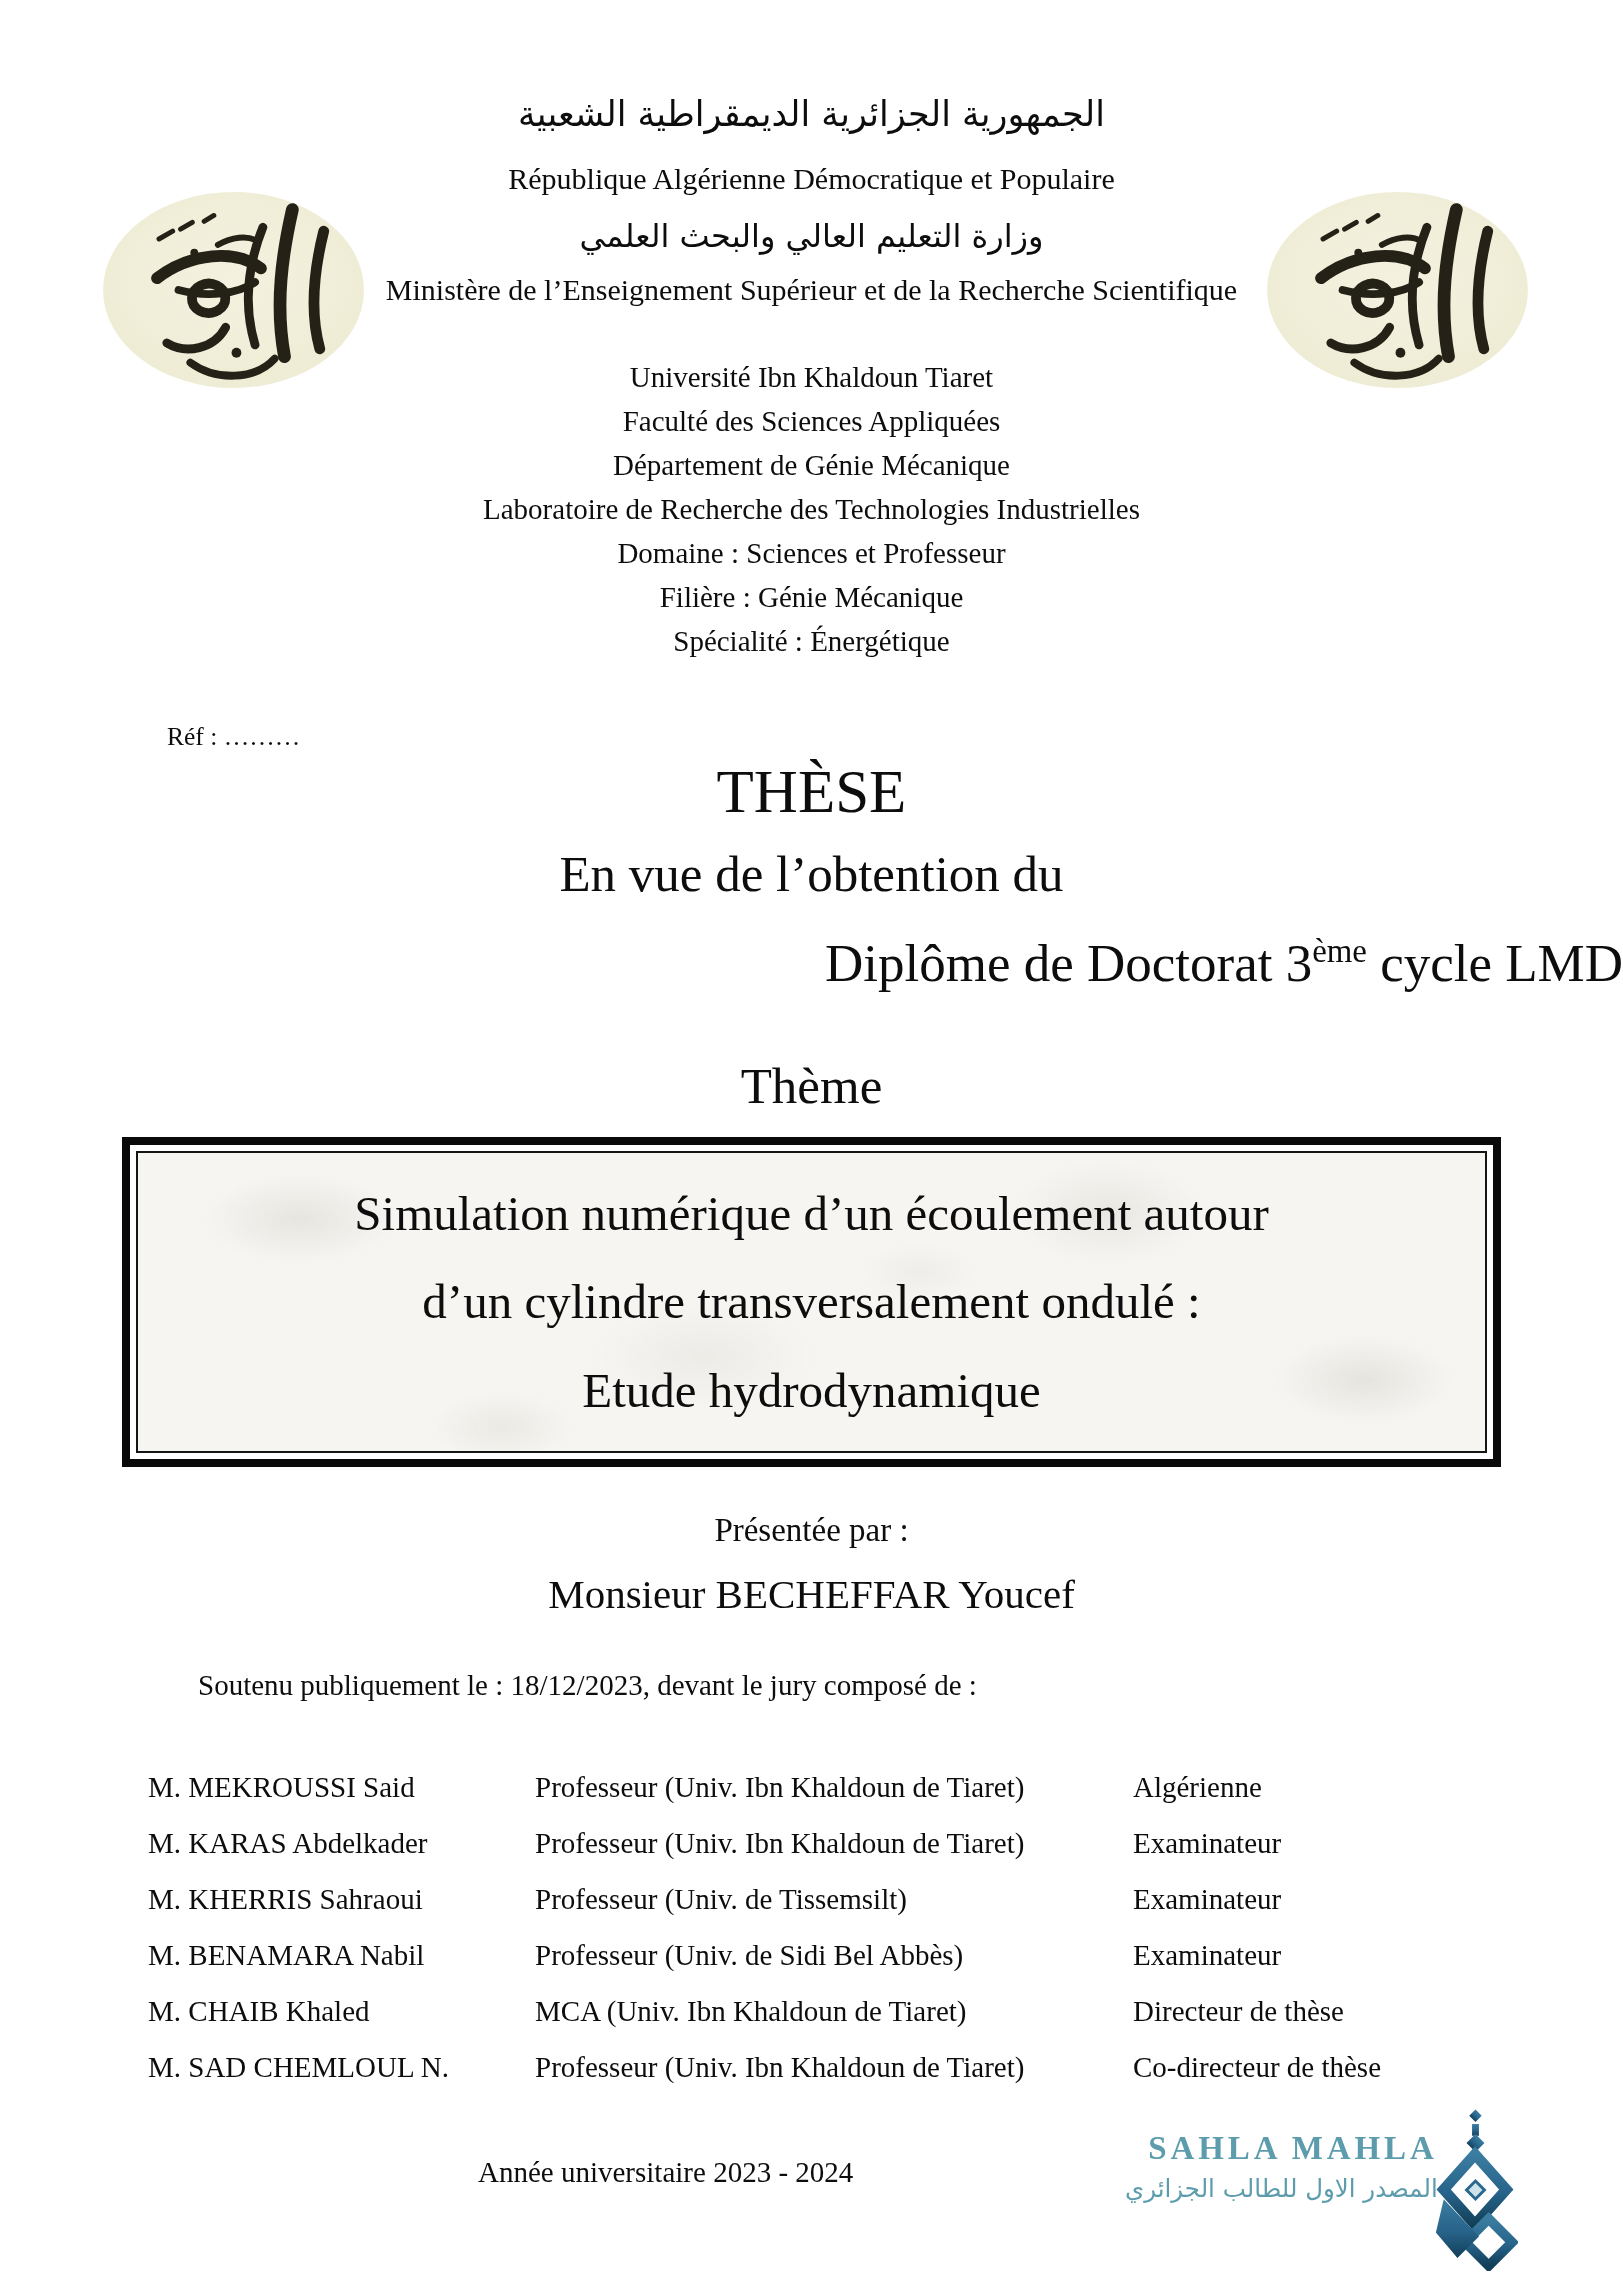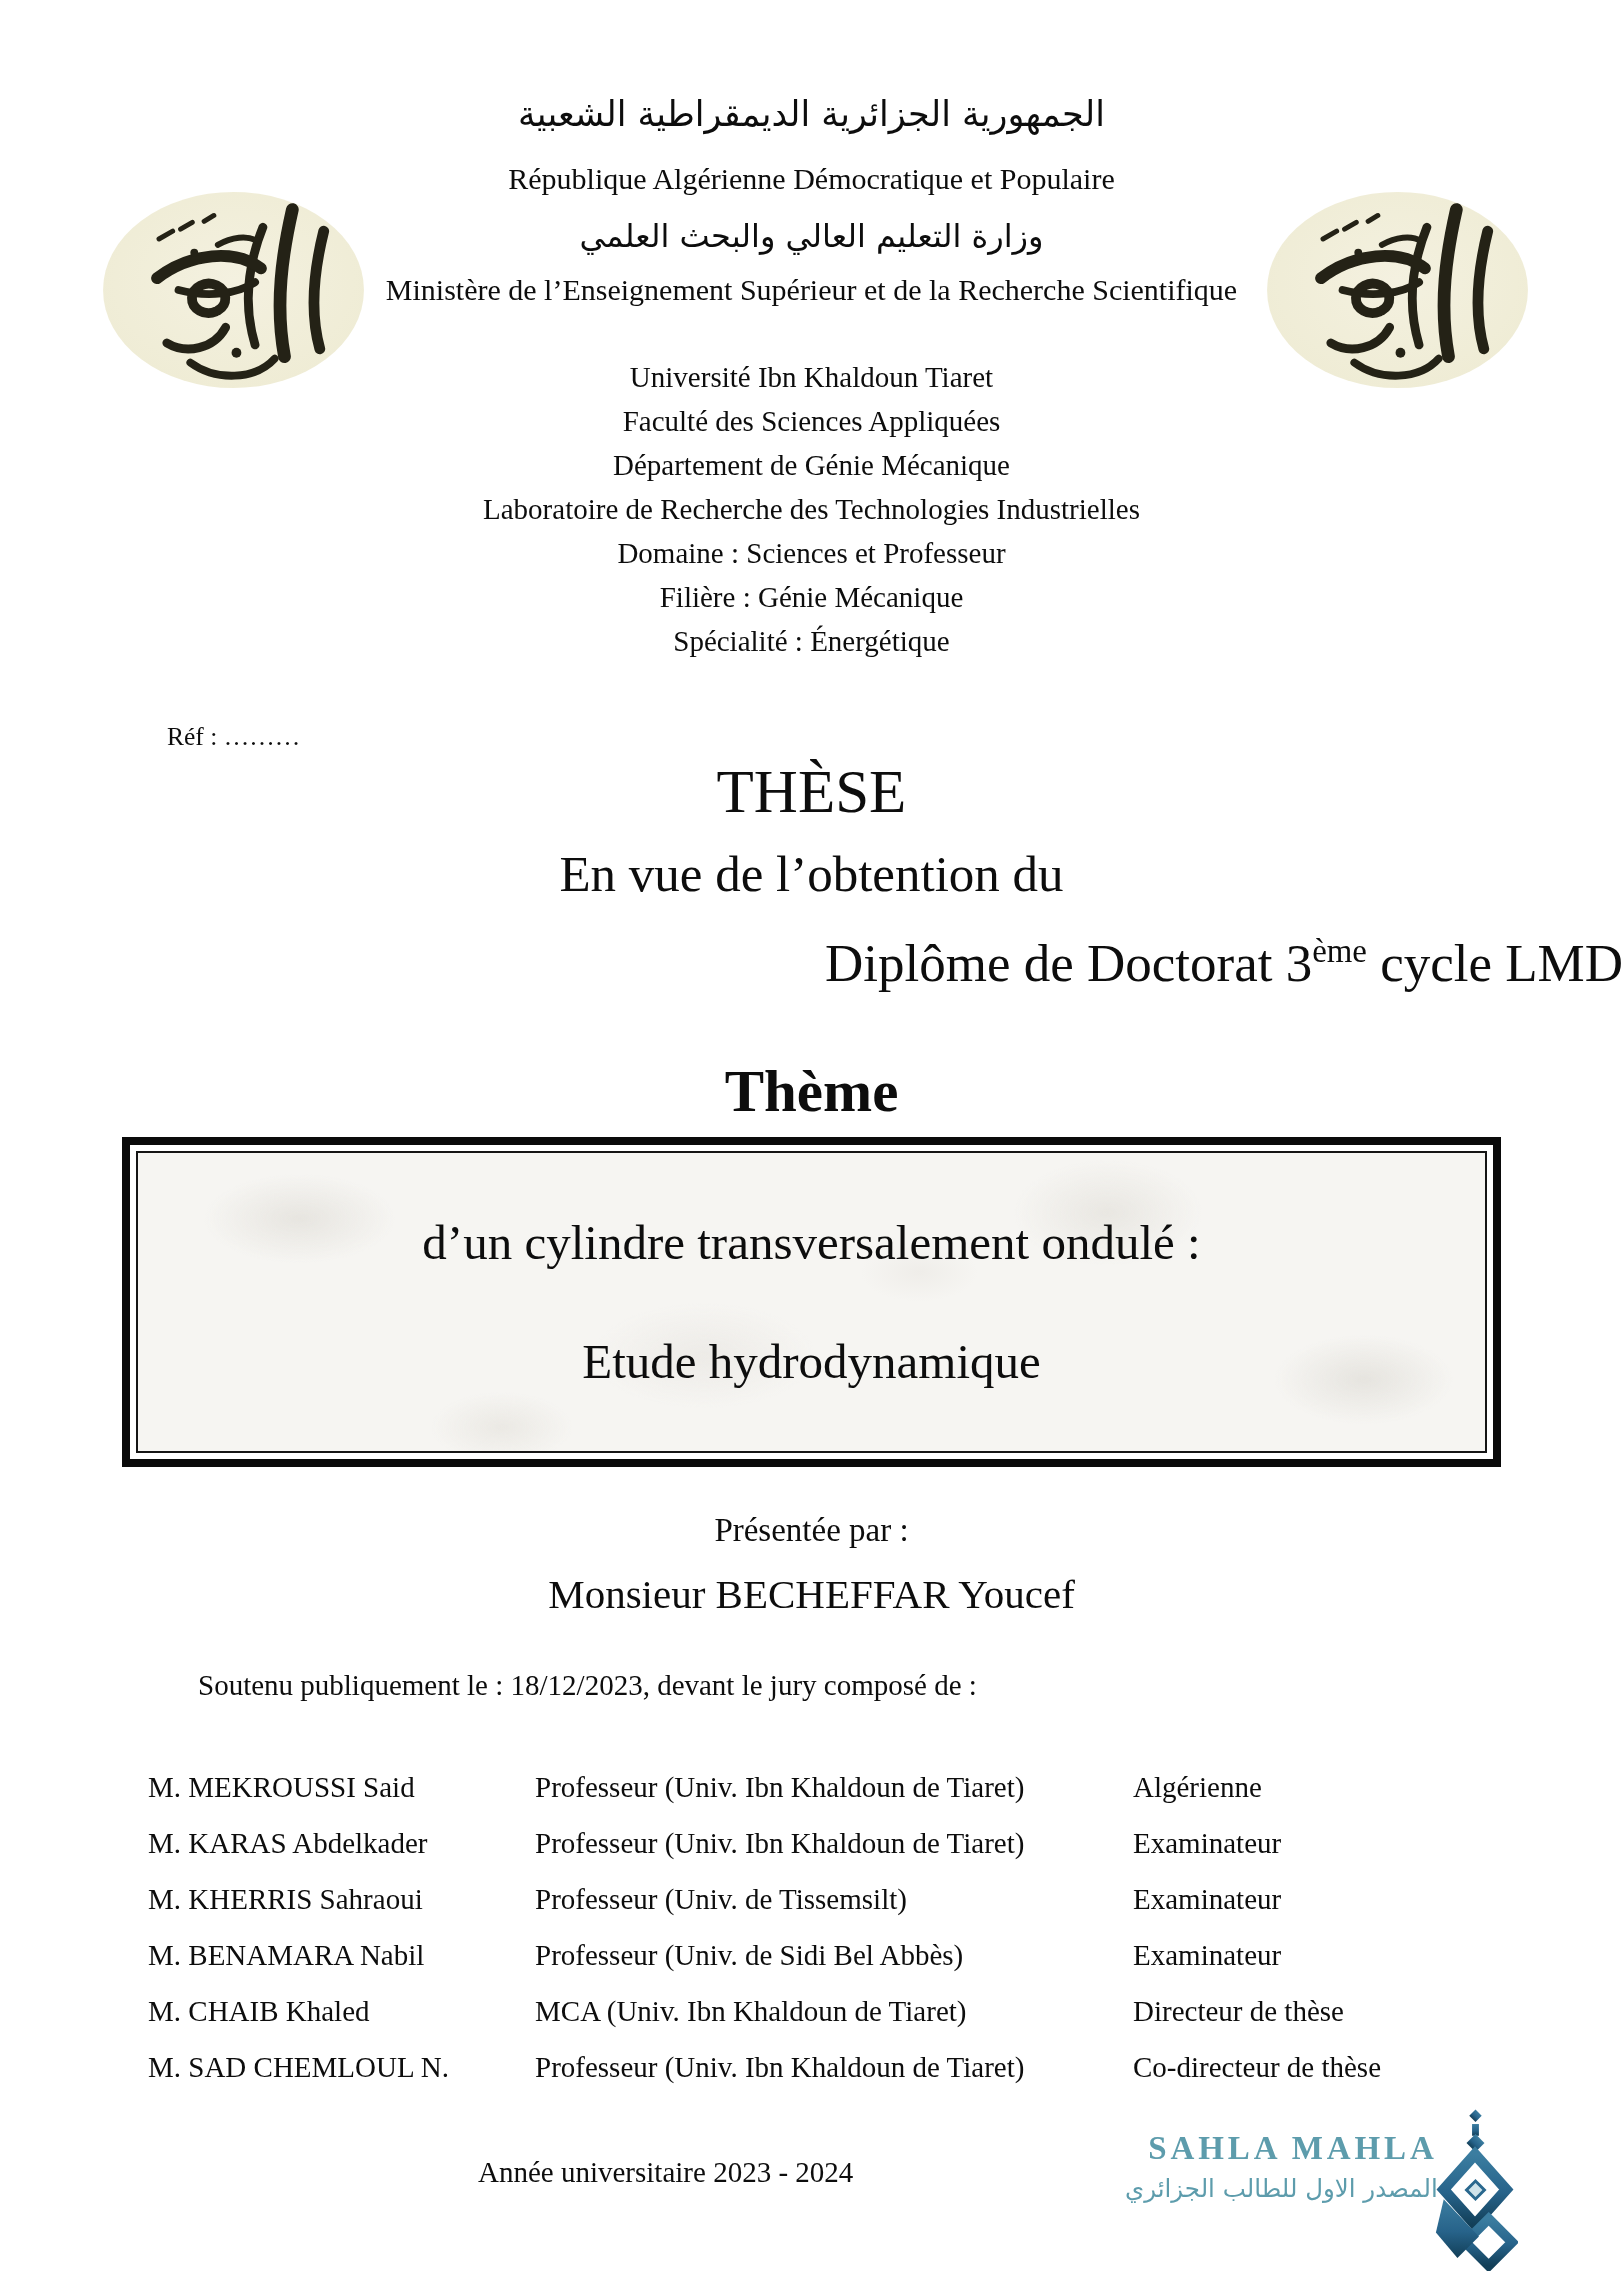--- a/index.html
+++ b/index.html
@@ -32,21 +32,21 @@
   .ref{position:absolute;top:722px;left:167px;font-size:25.5px;}
 
   
   .thesis-head{position:absolute;top:757px;left:0;width:100%;text-align:center;}
   .t-main{font-size:61px;line-height:69px;}
   .t-sub1{font-size:51px;line-height:76px;margin-top:9.8px;}
   .t-sub2{font-size:53px;line-height:78px;text-align:right;}
   .t-sub2 sup{font-size:0.62em;}
 
   .theme-label{position:absolute;top:1057px;left:0;width:100%;text-align:center;
-    font-size:59px;font-weight:bold;}
+    font-size:51px;}
 
   
   .theme-box{
     position:absolute;top:1137px;left:122px;width:1379px;height:330px;
     box-sizing:border-box;border:8.8px solid #0a0a0a;background:#ffffff;
     padding:5.9px;
   }
   .theme-box-inner{
     box-sizing:border-box;width:100%;height:100%;
     border:2px solid #151515;
@@ -159,20 +159,21 @@
   <div class="thesis-head">
     <div class="t-main">THÈSE</div>
     <div class="t-sub1">En vue de l’obtention du</div>
     <div class="t-sub2"><span>Diplôme de Doctorat 3</span><sup>ème</sup><span> cycle LMD</span></div>
   </div>
 
   <div class="theme-label">Thème</div>
 
   <div class="theme-box">
     <div class="theme-box-inner">
+      <div>Simulation numérique d’un écoulement autour</div>
       <div>d’un cylindre transversalement ondulé :</div>
       <div>Etude hydrodynamique</div>
     </div>
   </div>
 
   <div class="presented">
     <div class="p-label">Présentée par :</div>
     <div class="p-author">Monsieur BECHEFFAR Youcef</div>
   </div>
 

